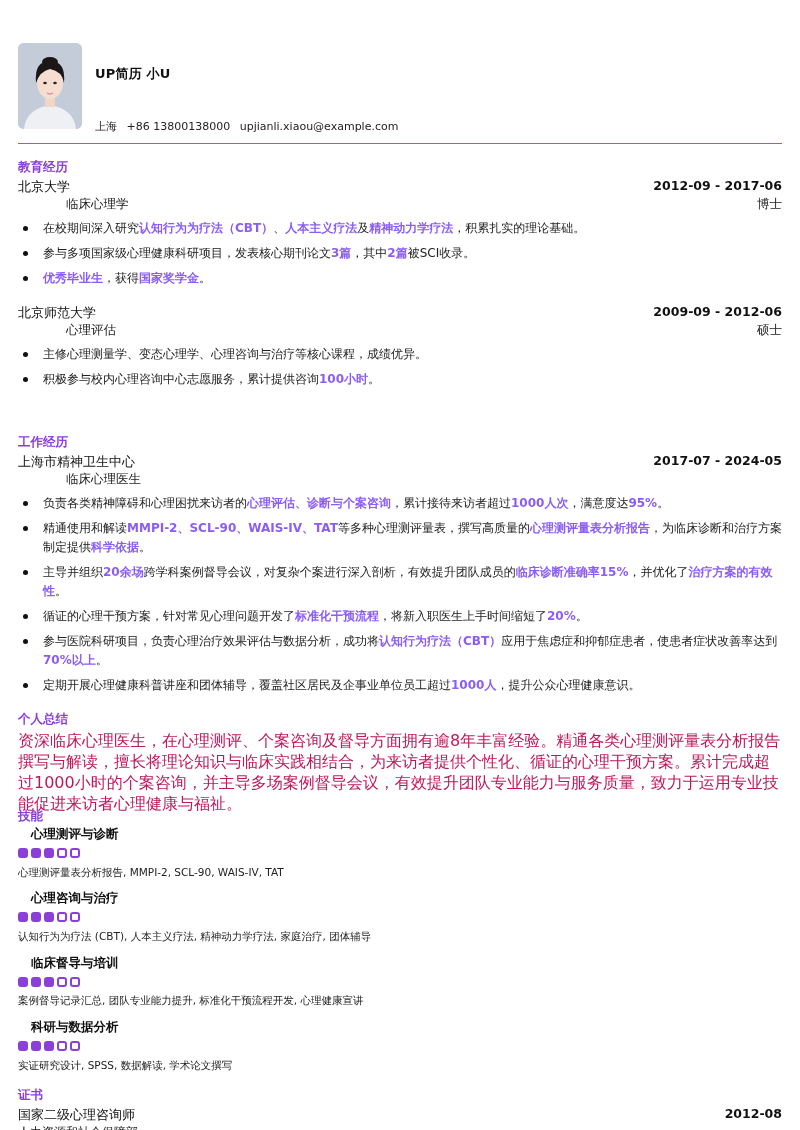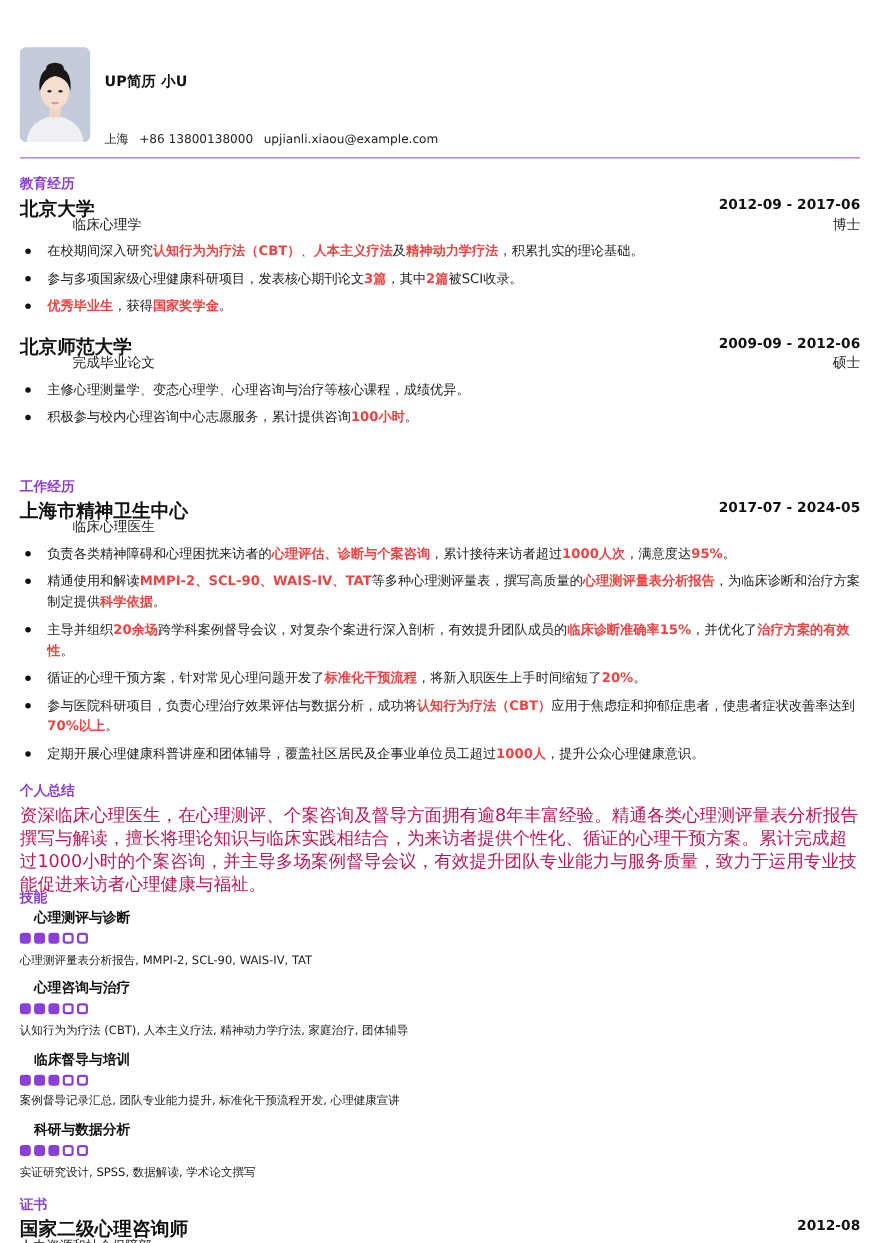--- a/index.html
+++ b/index.html
@@ -11,28 +11,28 @@
   .photo { position: absolute; left: 0; top: 0; width: 64px; height: 86px; border-radius: 6px; overflow: hidden;
            background: linear-gradient(180deg, #c9d2de 0%, #b8c3d1 100%); }
   .photo svg { width: 64px; height: 86px; display: block; }
   .name { position: absolute; left: 77px; top: 22px; font-size: 13px; font-weight: bold; color: #111; letter-spacing: 0.2px; }
   .contact { position: absolute; left: 77px; top: 52px; font-size: 11px; color: #222; white-space: nowrap; margin-top: 24px; }
   .contact span { margin-right: 6px; }
   .divider { position: absolute; top: 143px; left: 0; width: 764px; height: 1px; background: #9b59d0; }
 
   .section-title { position: absolute; left: 0; font-size: 12.5px; font-weight: bold; color: #8b3fd9; }
   .row { position: absolute; left: 0; width: 764px; height: 18px; }
-  .row .l { position: absolute; left: 0; top: 0; font-weight: bold; font-size: 17px; color: #111; }
+  .row .l { position: absolute; left: 0; top: 0; font-weight: normal; font-size: 13px; color: #111; }
   .row .r { position: absolute; right: 0; top: 0; font-weight: bold; font-size: 12.5px; color: #111; }
   .sub { position: absolute; left: 0; width: 764px; height: 18px; font-size: 12.5px; color: #222; padding-left: 48px; }
   .sub .r { position: absolute; right: 0; top: 0; }
   ul.bullets { position: absolute; left: 0; width: 764px; list-style: none; }
   ul.bullets li { position: relative; padding-left: 25px; font-size: 12px; line-height: 19px; color: #222; margin-bottom: 6px; }
   ul.bullets li::before { content: ""; position: absolute; left: 5px; top: 7px; width: 5px; height: 5px; border-radius: 50%; background: #111; }
-  ul.bullets li b { font-weight: bold; color: #ef4444; }
+  ul.bullets li b { font-weight: bold; color: #8b5cf6; }
 
   .summary { position: absolute; left: 0; top: 730px; width: 764px; font-size: 16px; line-height: 21px; color: #be185d; }
 
   .skill-name { position: absolute; left: 0; font-size: 12.5px; font-weight: bold; color: #111; margin-left: 13px; }
   .dots { position: absolute; left: 0; height: 12px; display: flex; gap: 3px; }
   .dot { width: 10px; height: 10px; border-radius: 3px; border: 2px solid #8b3fd9; background: #8b3fd9; }
   .dot.empty { background: #ffffff; }
   .skill-kw { position: absolute; left: 0; font-size: 10.5px; color: #222; white-space: nowrap; }
 
   .cert-issuer { position: absolute; left: 0; top: 1124px; font-size: 12px; color: #222; }
@@ -79,21 +79,21 @@
       <li><span>在校期间深入研究</span><b>认知行为为疗法（CBT）</b><span>、</span><b>人本主义疗法</b><span>及</span><b>精神动力学疗法</b><span>，积累扎实的理论基础。</span></li>
       <li><span>参与多项国家级心理健康科研项目，发表核心期刊论文</span><b>3篇</b><span>，其中</span><b>2篇</b><span>被SCI收录。</span></li>
       <li><b>优秀毕业生</b><span>，获得</span><b>国家奖学金</b><span>。</span></li>
     </ul>
 
   <div class="row" style="top:304px">
     <span class="l">北京师范大学</span>
     <span class="r">2009-09 - 2012-06</span>
   </div>
   <div class="sub" style="top:322px">
-    <span>完成毕业论文</span>
+    <span>心理评估</span>
     <span class="r">硕士</span>
   </div>
   <ul class="bullets" style="top:345px">
       <li><span>主修心理测量学、变态心理学、心理咨询与治疗等核心课程，成绩优异。</span></li>
       <li><span>积极参与校内心理咨询中心志愿服务，累计提供咨询</span><b>100小时</b><span>。</span></li>
     </ul>
 
   <div class="section-title" style="top:434px">工作经历</div>
   <div class="row" style="top:453px">
     <span class="l">上海市精神卫生中心</span>

